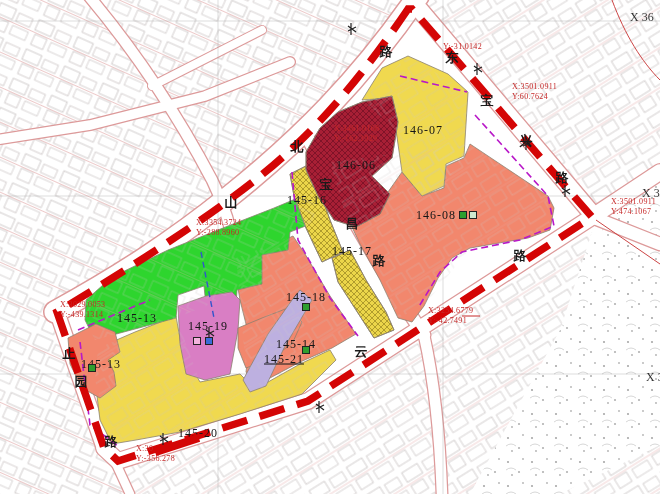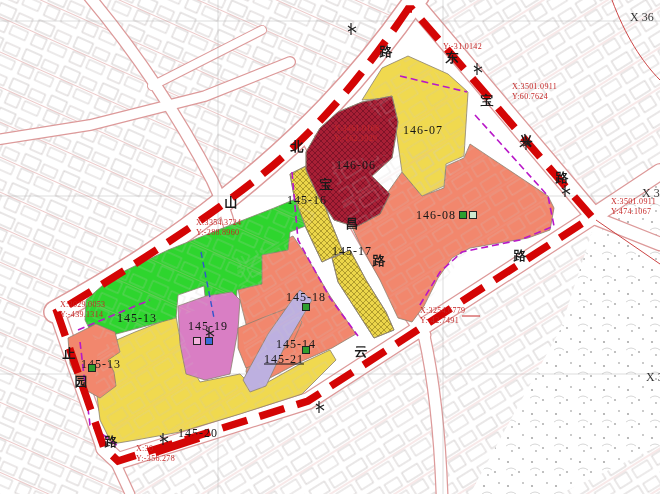--- a/index.html
+++ b/index.html
@@ -192,21 +192,21 @@
         <div>Y:-288.8960</div>
       </div>
       <div class="coord" style="left: 60px; top: 300px;">
         <div>X:3029.0053</div>
         <div>Y:-439.1314</div>
       </div>
       <div class="coord" style="left: 136px; top: 444px;">
         <div>X:30</div>
         <div>Y:-356.278</div>
       </div>
-      <div class="coord" style="left: 420px; top: 306px;">
+      <div class="coord" style="left: 420px; top: 306px; padding-left: 8px;">
         <div>X:3254.6779</div>
         <div>Y:-42.7491</div>
       </div>
       <div class="coord" style="left: 512px; top: 82px;">
         <div>X:3501.0911</div>
         <div>Y:60.7624</div>
       </div>
       <div class="coord" style="left: 611px; top: 197px;">
         <div>X:3501.0911</div>
         <div>Y:474.1067</div>

